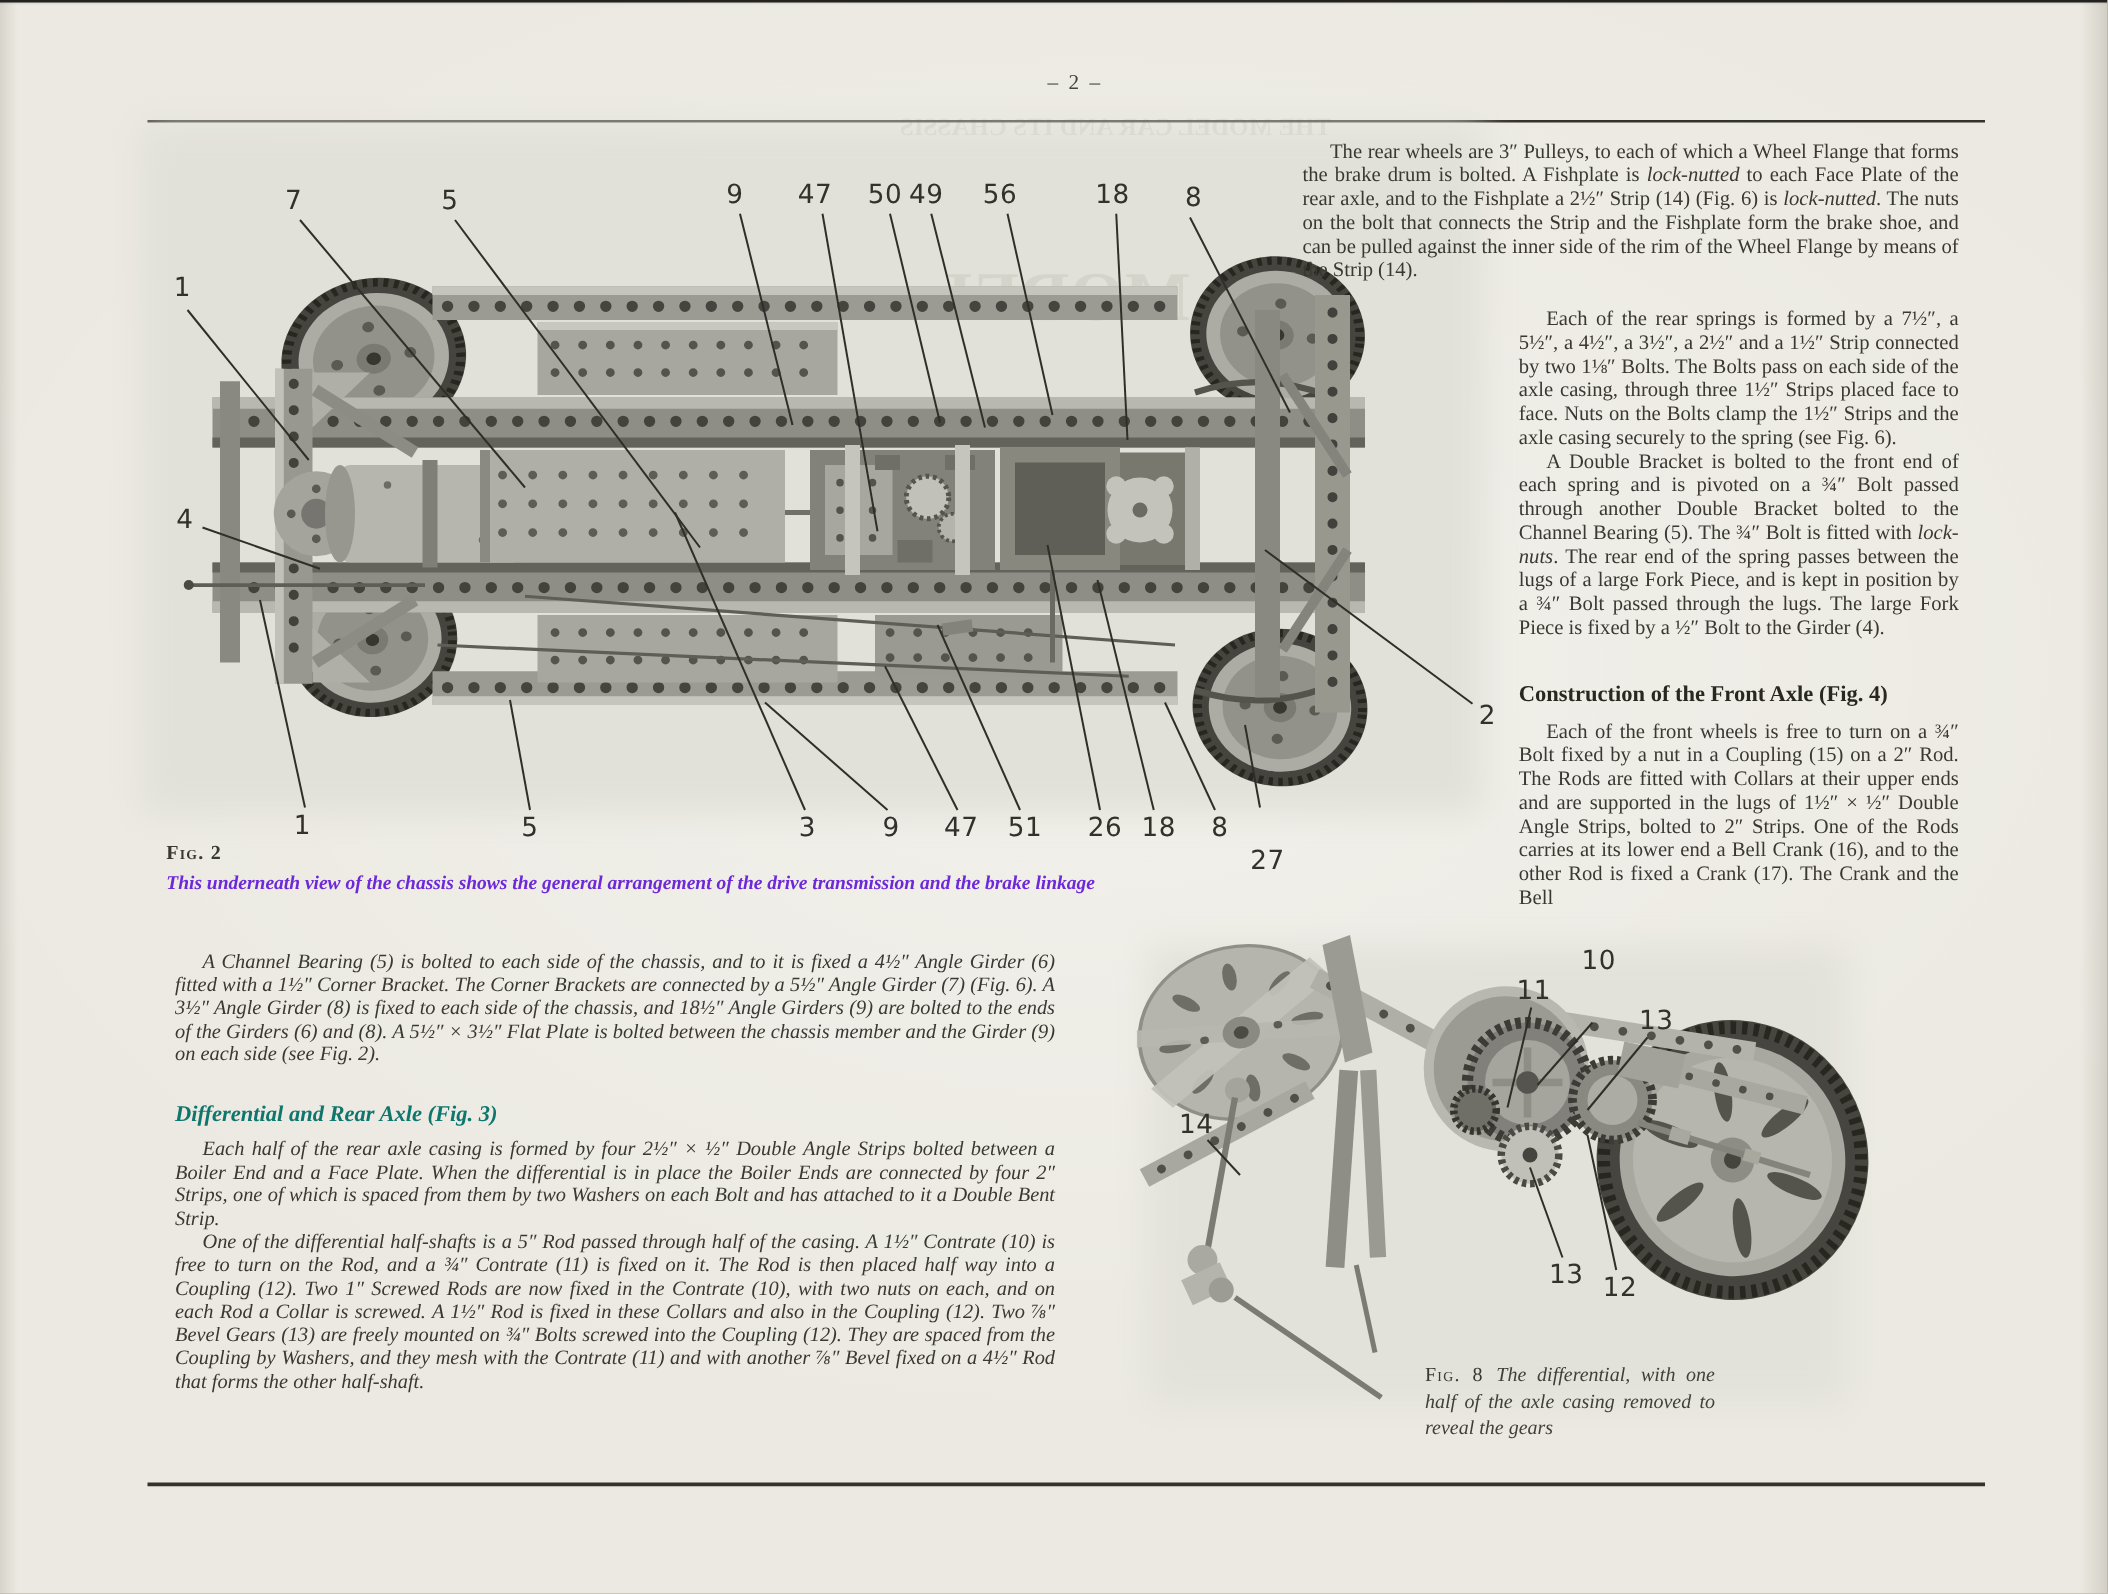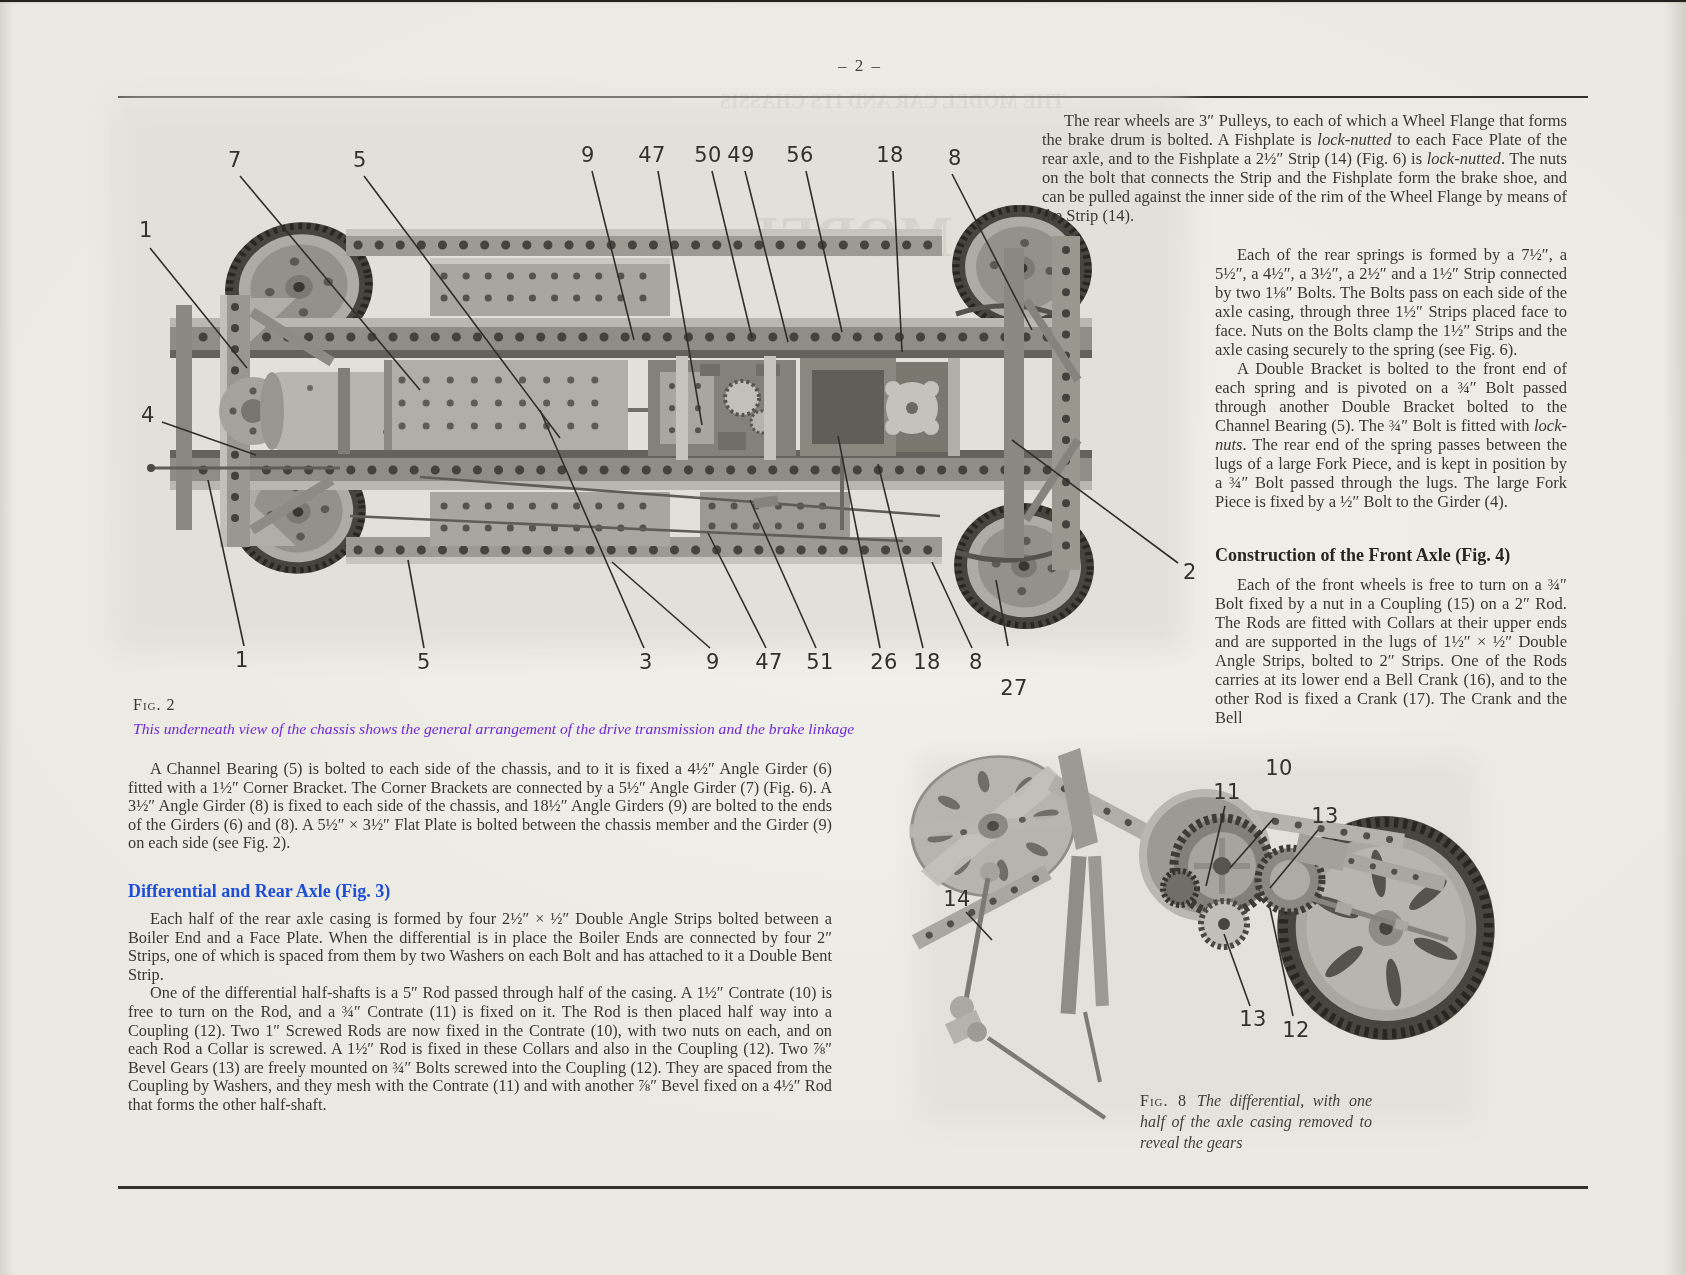--- a/index.html
+++ b/index.html
@@ -15,23 +15,23 @@
   .rule{position:absolute;background:#33322c;height:2.4px;}
   .pageno{position:absolute;left:780px;top:56px;width:160px;text-align:center;font-size:17px;letter-spacing:2px;color:#444239;}
   .art{position:absolute;left:0;top:0;}
   .co{position:absolute;transform:translate(-50%,-50%);font-family:"DejaVu Sans",sans-serif;
       font-size:21px;font-weight:400;color:#32312b;letter-spacing:.5px;white-space:nowrap;}
   .para{margin:0;text-indent:22px;text-align:justify;}
   .para i{font-style:italic;}
   .col-a{position:absolute;left:1042px;top:111px;width:525px;font-size:16.5px;line-height:19px;}
   .col-b{position:absolute;left:1215px;top:245px;width:352px;font-size:16.5px;line-height:19px;}
   .col-b .head{margin:33px 0 9px 0;font-size:18px;line-height:22px;color:#29281f;font-weight:bold;text-indent:0;}
-  .leftcol{position:absolute;left:128px;top:760px;width:704px;font-size:16.3px;line-height:18.6px;}
-  .leftcol .head{margin:27px 0 8px 0;font-size:18px;line-height:22px;color:#1d4ed8;font-weight:bold;}
-  .figblock{position:absolute;left:133px;top:696px;width:720px;}
+  .leftcol{position:absolute;left:140px;top:760px;width:704px;font-size:16.3px;line-height:18.6px;font-style:italic;}
+  .leftcol .head{margin:27px 0 8px 0;font-size:18px;line-height:22px;color:#0f766e;font-weight:bold;}
+  .figblock{position:absolute;left:133px;top:674px;width:720px;font-weight:bold;}
   .figlab{font-variant:small-caps;letter-spacing:1px;font-size:16px;color:#3a3832;}
   .figcap{margin-top:6px;font-style:italic;font-size:15.6px;color:#6d28d9;white-space:nowrap;}
   .fig3cap{position:absolute;left:1140px;top:1090px;width:232px;font-size:16px;line-height:21px;text-align:justify;}
   .fig3cap .figlab{margin-right:10px;}
   .figcap3{font-style:italic;color:#413f38;}
 </style>
 </head>
 <body>
 
 <div class="page">

